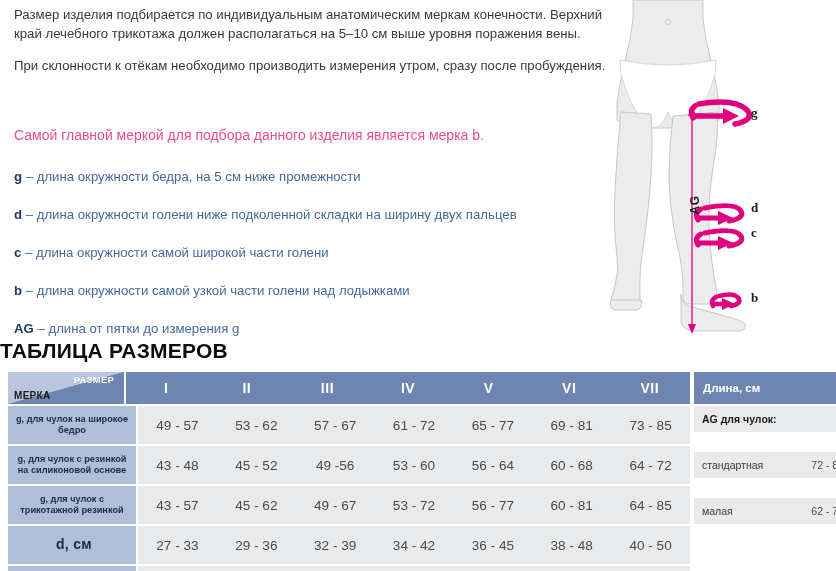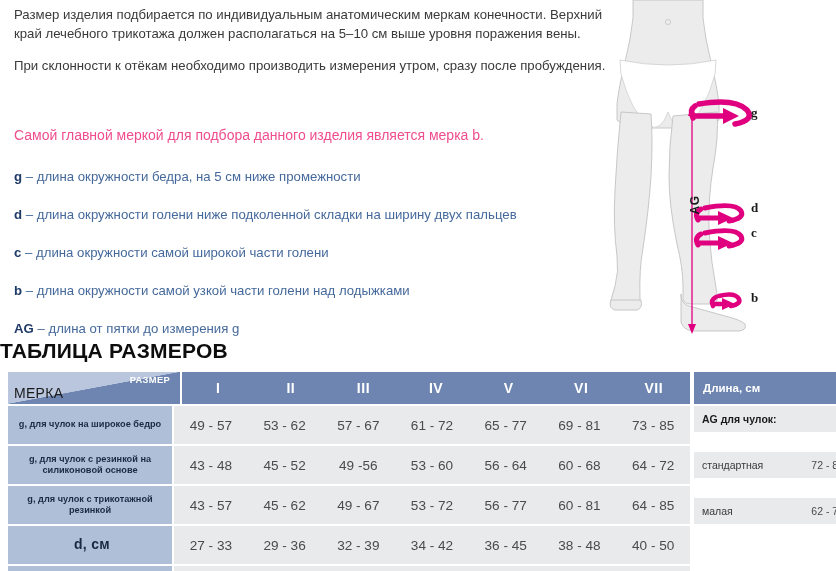--- a/index.html
+++ b/index.html
@@ -58,40 +58,40 @@
     font-size:21px; font-weight:bold; color:#0d0d0d;
     letter-spacing:0.2px;
   }
 
   
   #size-table { position:absolute; left:8px; top:372px; width:682px; }
   .trow { display:flex; height:38px; margin-bottom:2px; }
   .hdr-row { height:32px; margin-bottom:2px; }
 
   .corner-cell {
-    width:172px; height:32px; position:relative; overflow:hidden;
+    width:116px; height:32px; position:relative; overflow:hidden;
     background: linear-gradient(to bottom right, #b9c6dd 0%, #b9c6dd 49.4%, #6d85b0 50.2%, #6d85b0 100%);
   }
   .corner-razmer {
     position:absolute; right:10px; top:2px;
     font-size:9.4px; font-weight:bold; color:#ffffff; letter-spacing:0.3px;
   }
   .corner-merka {
     position:absolute; left:6px; bottom:3px;
-    font-size:14px; font-weight:normal; color:#1a1a1a; letter-spacing:0.3px;margin-top:13px;
+    font-size:10px; font-weight:bold; color:#1a1a1a; letter-spacing:0.3px;margin-top:13px;
   }
   .hdr-cell {
     flex:1; background:#6d85b0; color:#ffffff;
     display:flex; align-items:center; justify-content:center;
     font-size:14px; font-weight:bold; letter-spacing:0.5px;
   }
   .hdr-spacer { width:2px; background:#ffffff; }
 
   .lbl-cell {
-    width:164px; background:#b0bfd8; color:#1a2a44;
+    width:128px; background:#b0bfd8; color:#1a2a44;
     display:flex; align-items:center; justify-content:center; text-align:center;
     font-size:9.2px; font-weight:bold; line-height:11.5px; padding:0 4px;
   }
   .lbl-cell.big { font-size:14px; letter-spacing:0.3px;padding-left:8px; }
   .data-cell {
     flex:1; background:#e8eaec; color:#4b4b4b;
     display:flex; align-items:center; justify-content:center;
     font-size:13.6px;
   }
   .gap { width:2px; background:#ffffff; }

